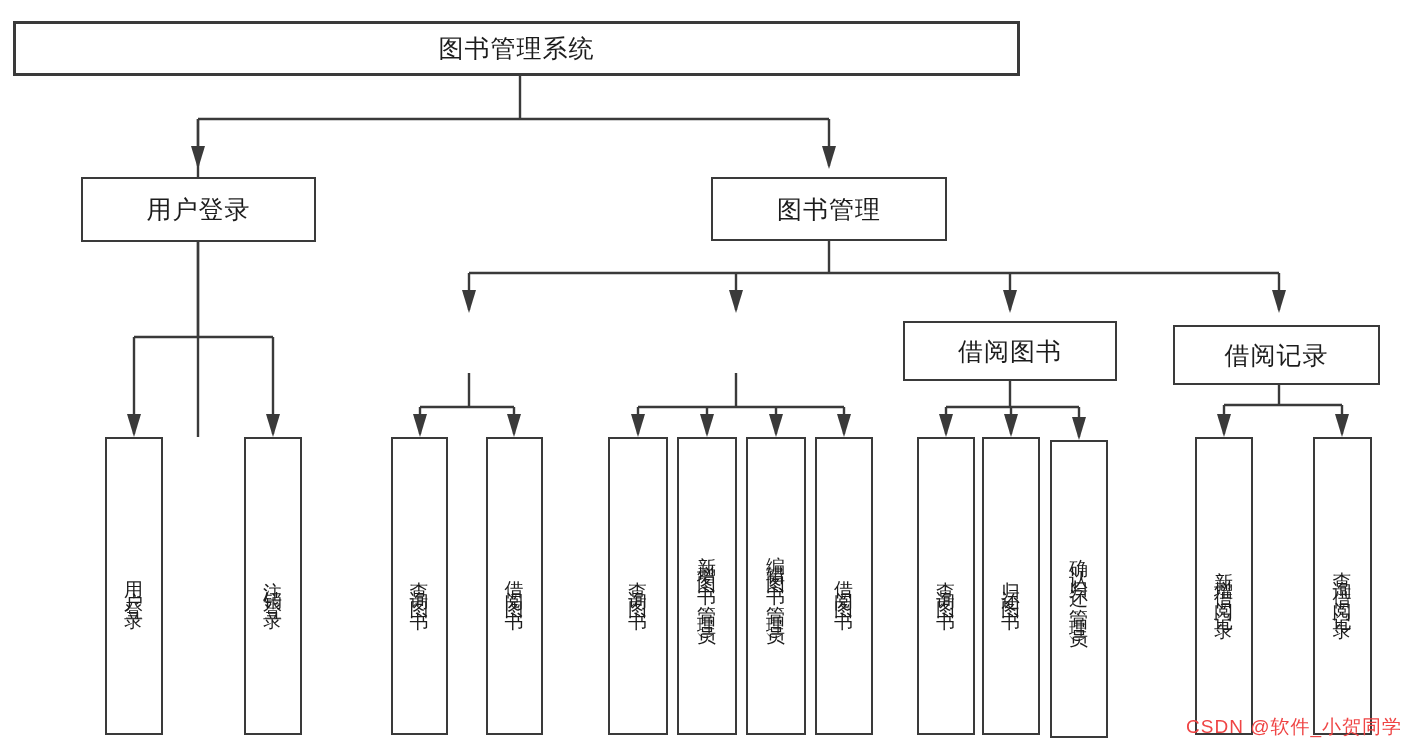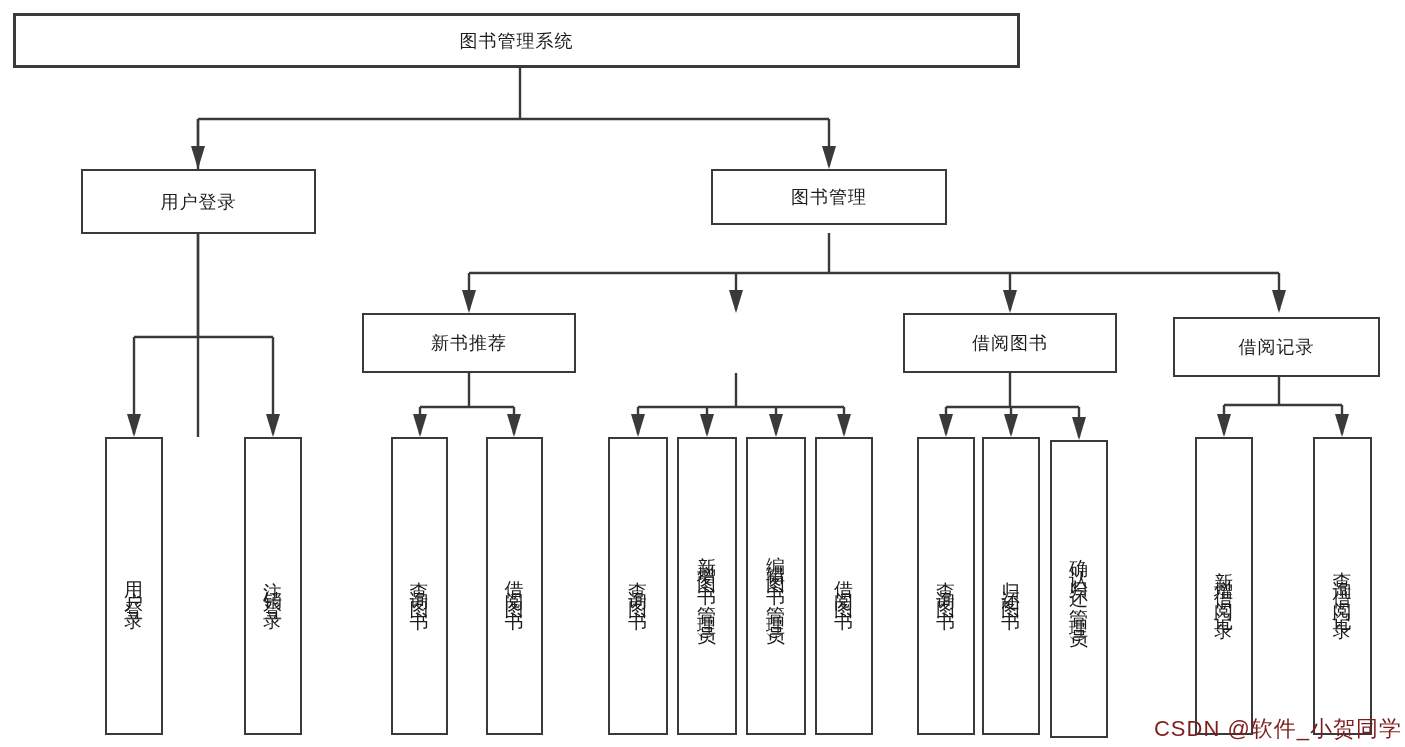--- a/index.html
+++ b/index.html
@@ -21,36 +21,36 @@
   .box {
     position: absolute;
     box-sizing: border-box;
     background: #ffffff;
     border: 2.5px solid #3a3a3a;
     display: flex;
     align-items: center;
     justify-content: center;
     color: #1c1c1c;
   }
-  .box.h { font-size: 18px; letter-spacing: 1px; }
+  .box.h { font-size: 25px; letter-spacing: 1px; margin-top: 8px; }
   .box.root { border-width: 3px; }
   .box.v span {
     writing-mode: vertical-rl;
     text-orientation: mixed;
     font-size: 19px;
     line-height: 1;
     letter-spacing: 10px;
     white-space: nowrap;
   }
   .watermark {
     position: absolute;
     right: 3px;
     top: 714px;
-    font-size: 22px;
-    color: #7f1d1d;
+    font-size: 19px;
+    color: #ef4444;
     letter-spacing: 1px;
     z-index: 5;
   }
 </style>
 </head>
 <body>
 
 <div class="canvas">
 
   <svg class="connectors" viewBox="0 0 1405 747" xmlns="http://www.w3.org/2000/svg">
@@ -130,27 +130,24 @@
     </g>
   </svg>
 
   <div class="box h root" style="left:13px; top:13px; width:1007px; height:55px;">
     <span>图书管理系统</span>
   </div>
 
   <div class="box h" style="left:81px; top:169px; width:235px; height:65px;">
     <span>用户登录</span>
   </div>
-  <div class="box h" style="left:711px; top:169px; width:236px; height:56px;">
+  <div class="box h" style="left:711px; top:169px; width:236px; height:64px;">
     <span>图书管理</span>
   </div>
 
-  <div class="box h" style="left:362px; top:313px; width:214px; height:60px;">
-    <span>新书推荐</span>
-  </div>
   <div class="box h" style="left:903px; top:313px; width:214px; height:60px;">
     <span>借阅图书</span>
   </div>
   <div class="box h" style="left:1173px; top:317px; width:207px; height:60px;">
     <span>借阅记录</span>
   </div>
 
   <div class="box v" style="left:105px; top:437px; width:58px; height:298px;">
     <span>用户登录</span>
   </div>

